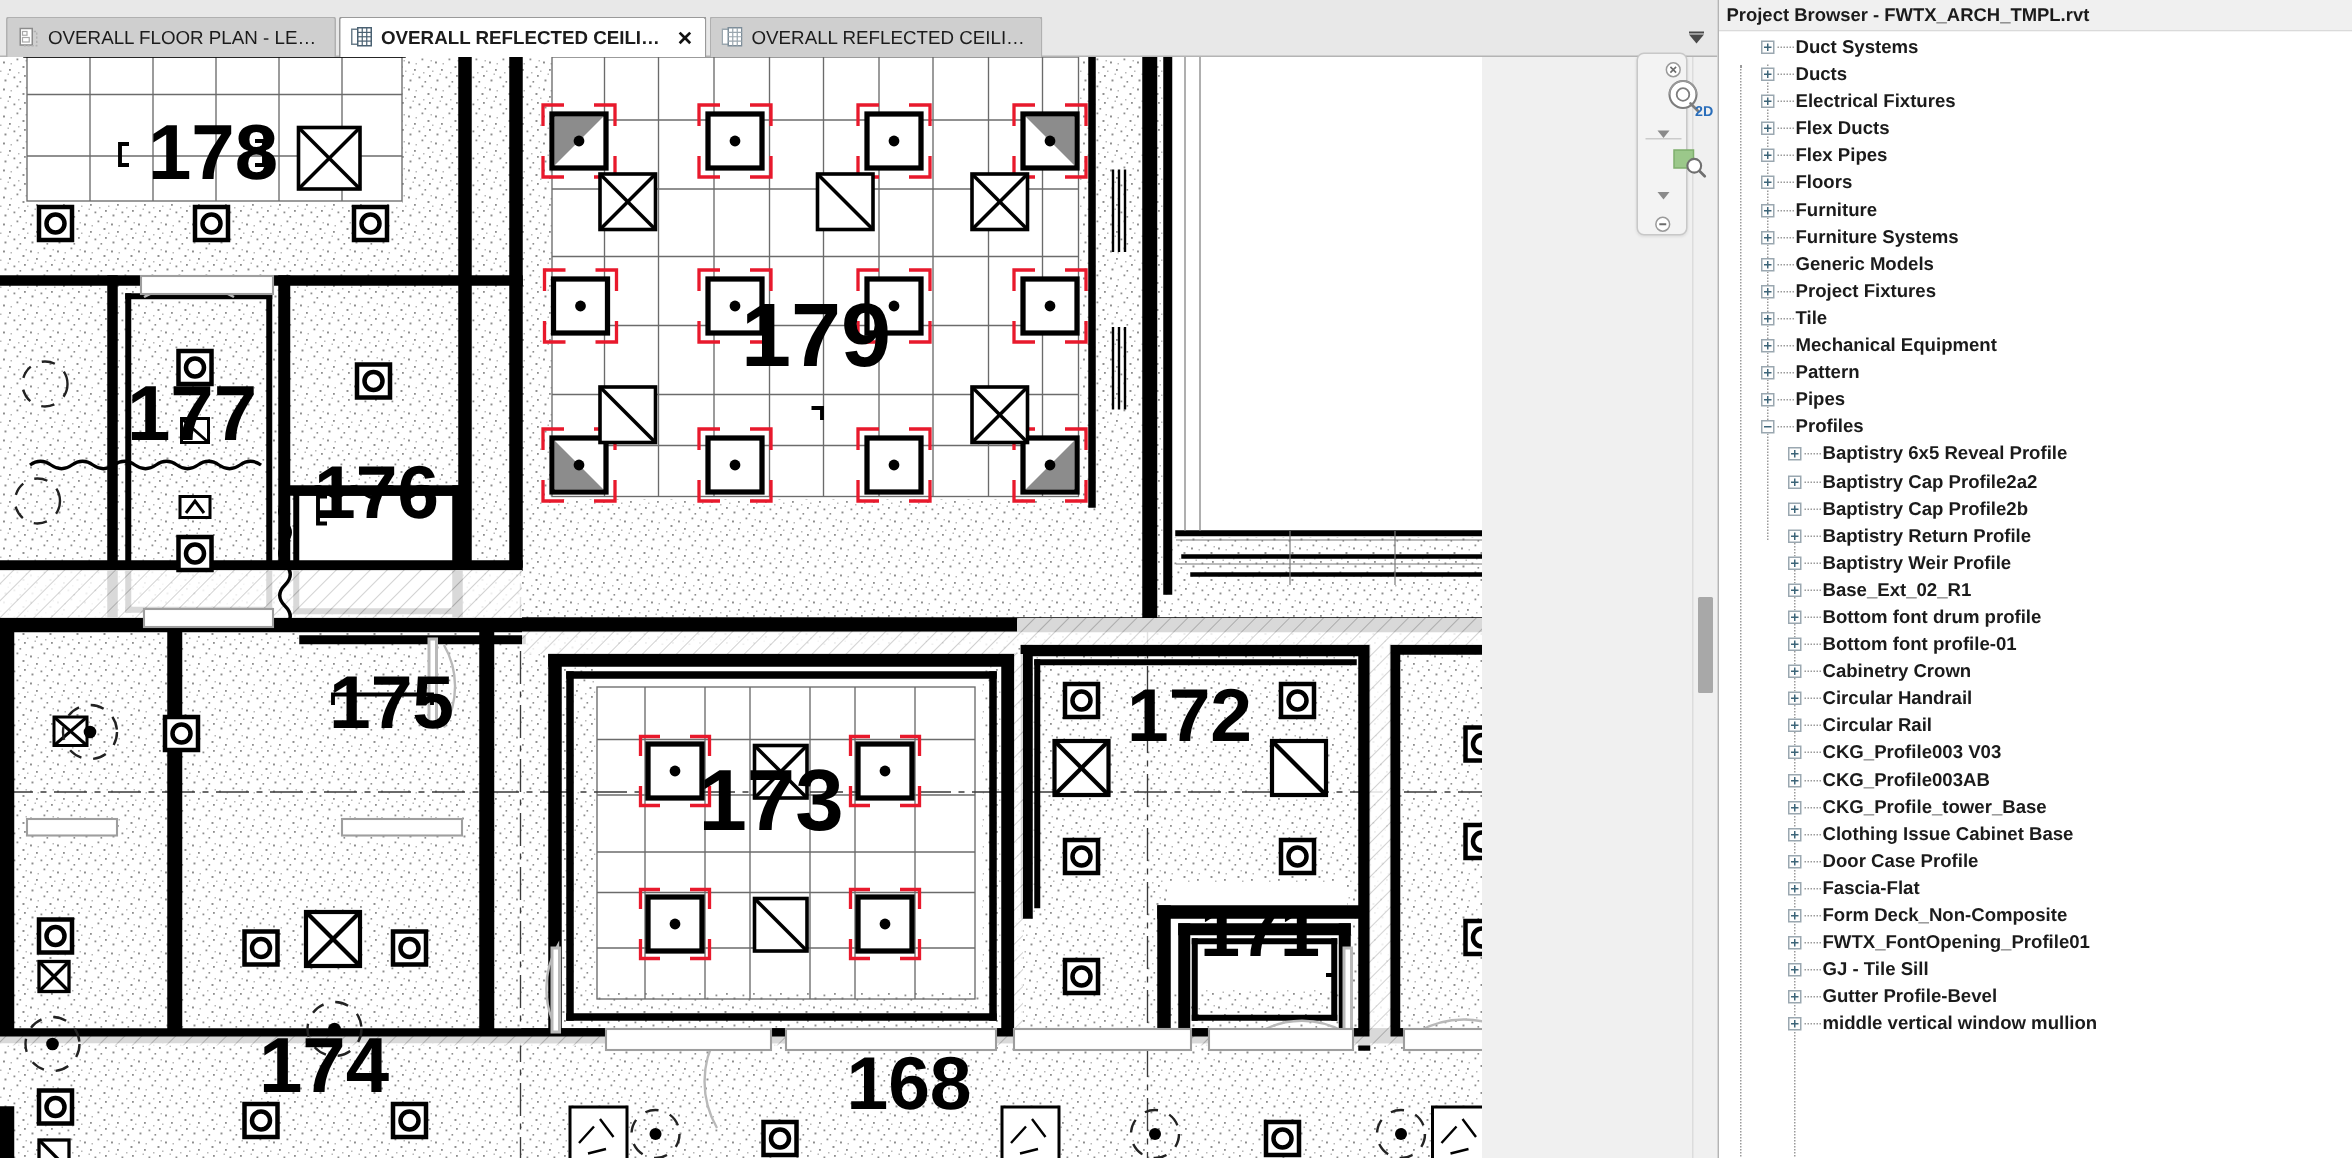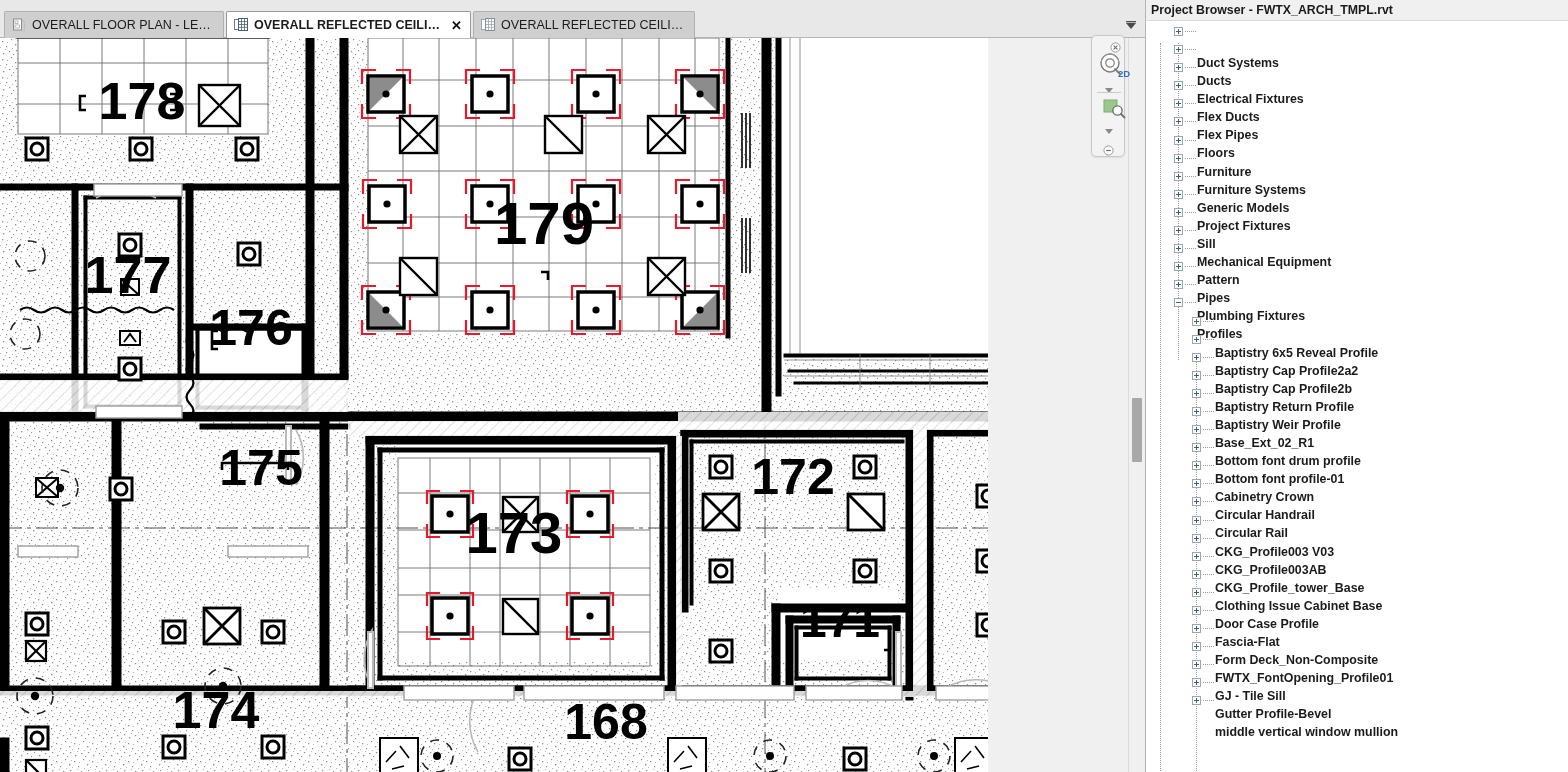--- a/index.html
+++ b/index.html
@@ -119,21 +119,21 @@
     border: 1px solid #c8c8c8;
     border-radius: 5px;
     box-shadow: 0 1px 2px rgba(0,0,0,.08);
     z-index: 6;
   }
   .nav-x {
     position: absolute; right: 3px; top: 3px;
     width: 11px; height: 11px;
     cursor: pointer;
   }
-  .nav-btn { position: absolute; left: 4px; width: 34px; cursor: pointer; }
+  .nav-btn { position: absolute; left: 16px; width: 34px; cursor: pointer; }
   #nav-wheel { top: 15px; height: 28px; }
   #nav-zoom  { top: 60px; height: 24px; }
   .nav-caret { position: absolute; left: 0; width: 34px; height: 9px; cursor: pointer; }
   #nav-caret1 { top: 45px; }
   #nav-caret2 { top: 86px; }
   .nav-sep {
     position: absolute; left: 5px; width: 24px; height: 1px;
     background: #cbcbcb;
   }
   #nav-sep1 { top: 56px; }
@@ -170,21 +170,21 @@
   }
   .node {
     position: relative;
     height: 18.1px;
     line-height: 18.1px;
     white-space: nowrap;
     font-size: 12.4px;
     color: #1b1b1b;
     cursor: pointer;
   }
-  .node .lbl { position: absolute; top: 0; margin-top: 32px; }
+  .node .lbl { position: absolute; top: 0; }
   .lvl1 .lbl { left: 51px; }
   .lvl2 .lbl { left: 69px; }
   .tgl {
     position: absolute;
     top: 5px;
     width: 9px; height: 9px;
     border: 1px solid #9aa7b0;
     background: #fdfdfd;
     cursor: pointer;
   }
@@ -1088,41 +1088,36 @@
           <span class="lbl">Generic Models</span>
         </div>
         <div class="node lvl1">
           <span class="tgl plus"></span>
           <span class="elbow"></span>
           <span class="lbl">Project Fixtures</span>
         </div>
         <div class="node lvl1">
           <span class="tgl plus"></span>
           <span class="elbow"></span>
-          <span class="lbl">Sill</span>
+          <span class="lbl">Tile</span>
         </div>
         <div class="node lvl1">
           <span class="tgl plus"></span>
           <span class="elbow"></span>
           <span class="lbl">Mechanical Equipment</span>
         </div>
         <div class="node lvl1">
           <span class="tgl plus"></span>
           <span class="elbow"></span>
           <span class="lbl">Pattern</span>
         </div>
         <div class="node lvl1">
           <span class="tgl plus"></span>
           <span class="elbow"></span>
           <span class="lbl">Pipes</span>
-        </div>
-        <div class="node lvl1">
-          <span class="tgl plus"></span>
-          <span class="elbow"></span>
-          <span class="lbl">Plumbing Fixtures</span>
         </div>
         <div class="node lvl1">
           <span class="tgl"></span>
           <span class="elbow"></span>
           <span class="lbl">Profiles</span>
         </div>
         <div class="node lvl2">
           <span class="tgl plus"></span>
           <span class="elbow"></span>
           <span class="lbl">Baptistry 6x5 Reveal Profile</span>

